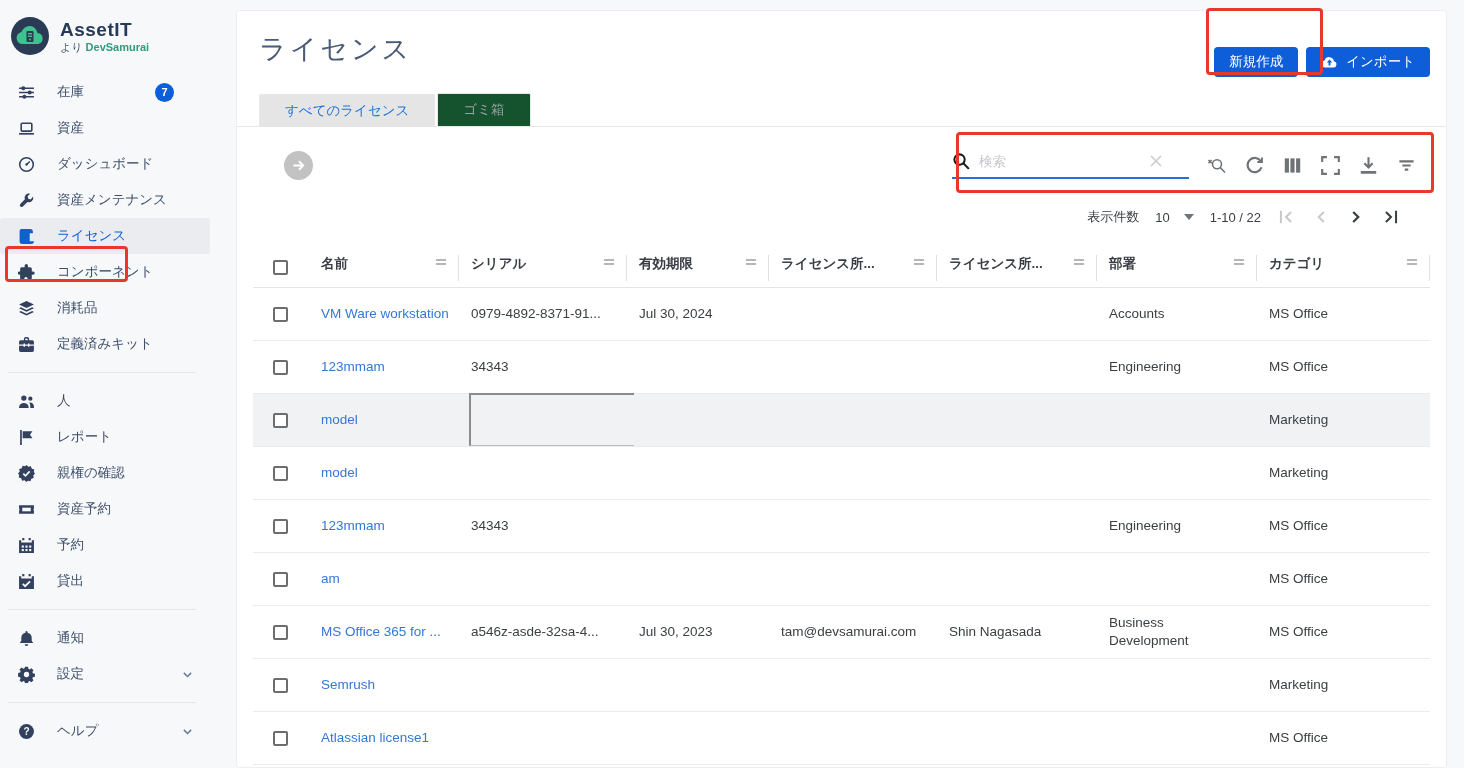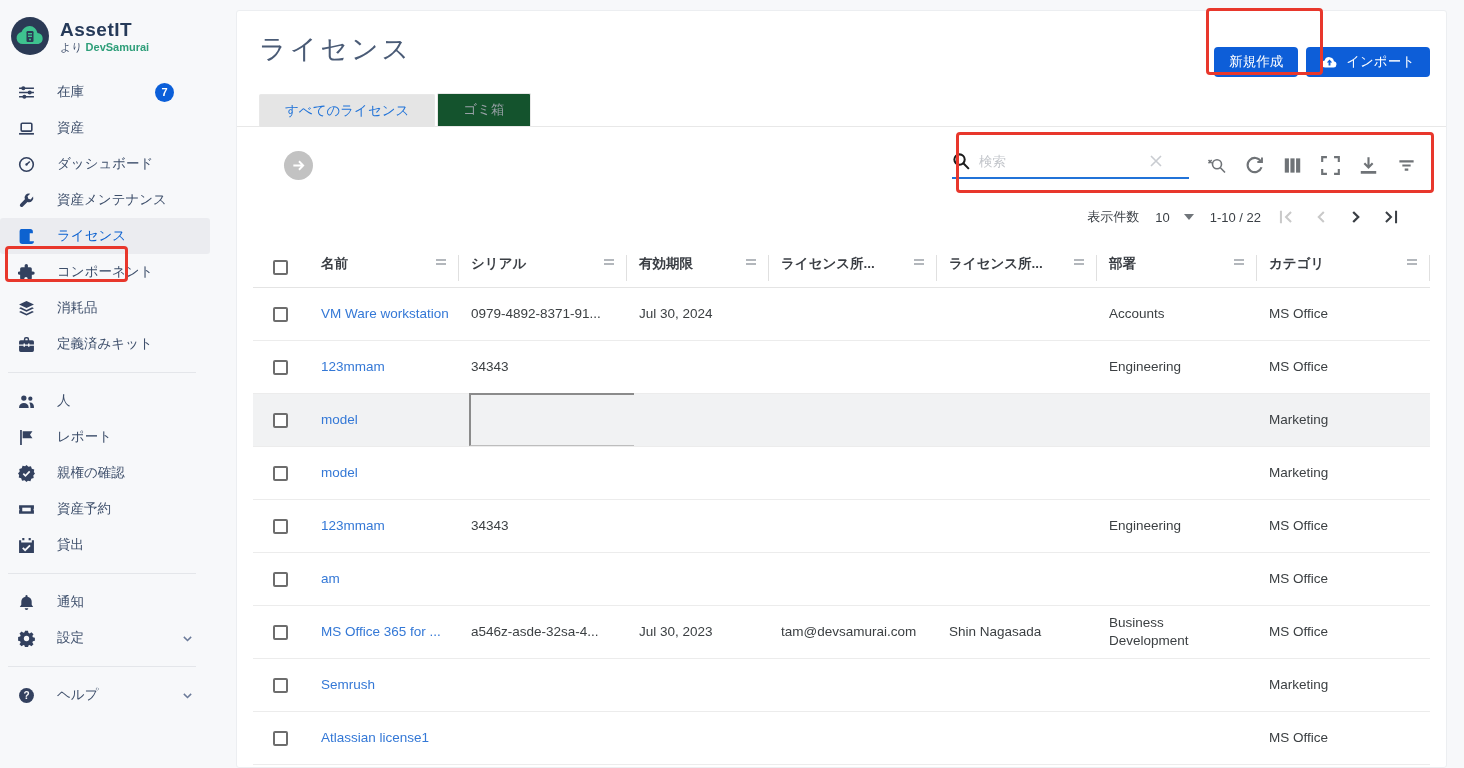--- a/index.html
+++ b/index.html
@@ -229,20 +229,36 @@
             <path fill="currentColor" d="M1 4h14v3.1a1.6 1.6 0 0 0 0 2V12H1V9.1a1.6 1.6 0 0 0 0-2z"></path>
             <rect x="4" y="6.3" width="8" height="3.4" fill="#f7f8fa"></rect>
           </svg>
         </span>
         <span class="side-label">資産予約</span>
       </div>
       <div class="side-item">
         <span class="ic">
           <svg viewBox="0 0 16 16">
             <path fill="currentColor" d="M4 1h2v2H4zM10 1h2v2h-2zM1 3h2v2.2h10V3h2v12H1z"></path>
+            <g fill="#f7f8fa">
+              <rect x="3.5" y="8" width="2" height="2"></rect>
+              <rect x="7" y="8" width="2" height="2"></rect>
+              <rect x="10.5" y="8" width="2" height="2"></rect>
+              <rect x="3.5" y="11.3" width="2" height="2"></rect>
+              <rect x="7" y="11.3" width="2" height="2"></rect>
+              <rect x="10.5" y="11.3" width="2" height="2"></rect>
+            </g>
+          </svg>
+        </span>
+        <span class="side-label">予約</span>
+      </div>
+      <div class="side-item">
+        <span class="ic">
+          <svg viewBox="0 0 16 16">
+            <path fill="currentColor" d="M4 1h2v2H4zM10 1h2v2h-2zM1 3h2v2.2h10V3h2v12H1z"></path>
             <path d="M4.5 10.2l2.2 2.2 4.6-4.6" stroke="#f7f8fa" stroke-width="1.7" fill="none"></path>
           </svg>
         </span>
         <span class="side-label">貸出</span>
       </div>
       <div class="sdivider"></div>
       <div class="side-item">
         <span class="ic">
           <svg viewBox="0 0 16 16">
             <path fill="currentColor" d="M8 1a1 1 0 0 1 1 1v.6A4.9 4.9 0 0 1 12.9 7.4v2.8l1.4 2H1.7l1.4-2V7.4A4.9 4.9 0 0 1 7 2.6V2a1 1 0 0 1 1-1z"></path>

